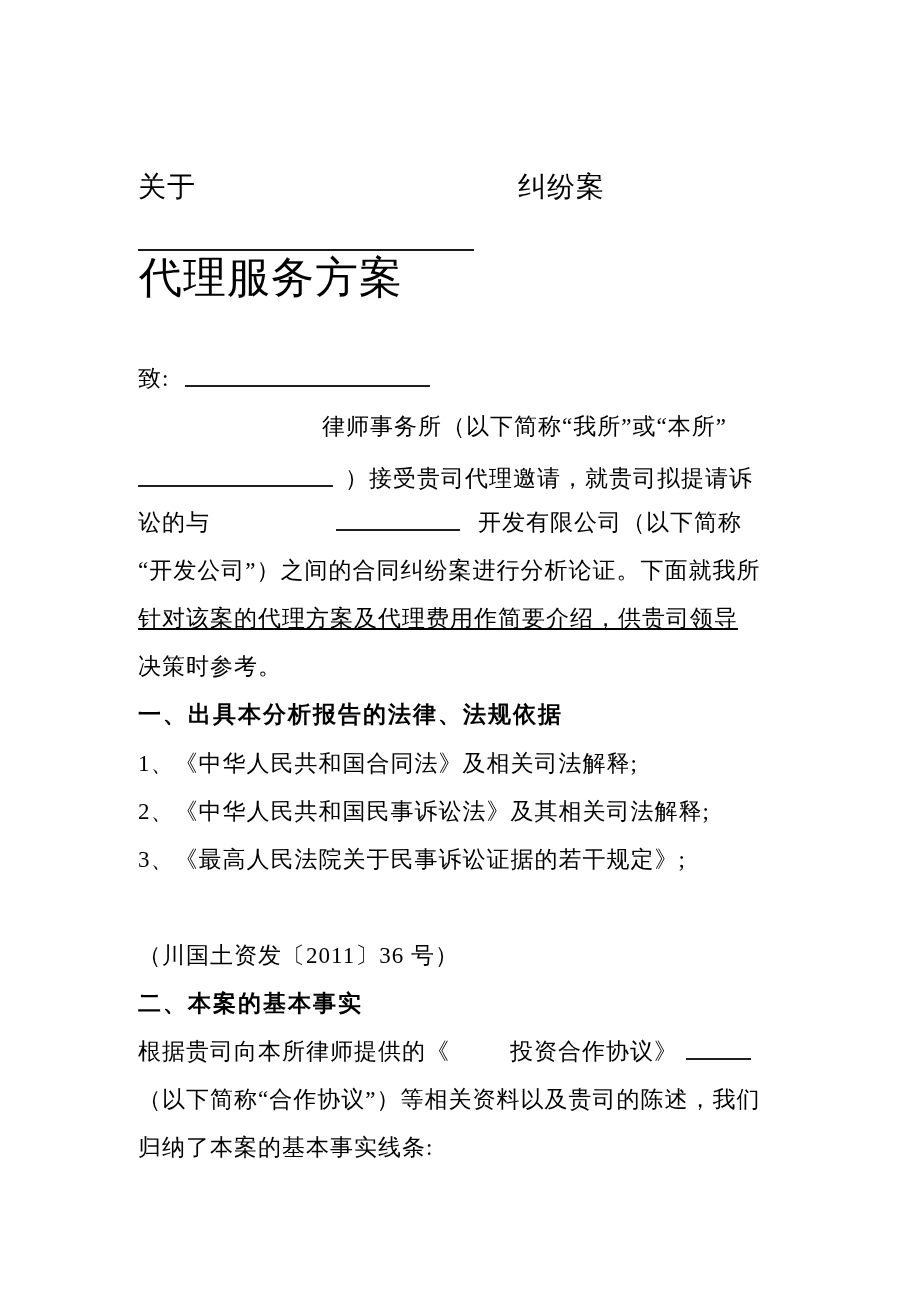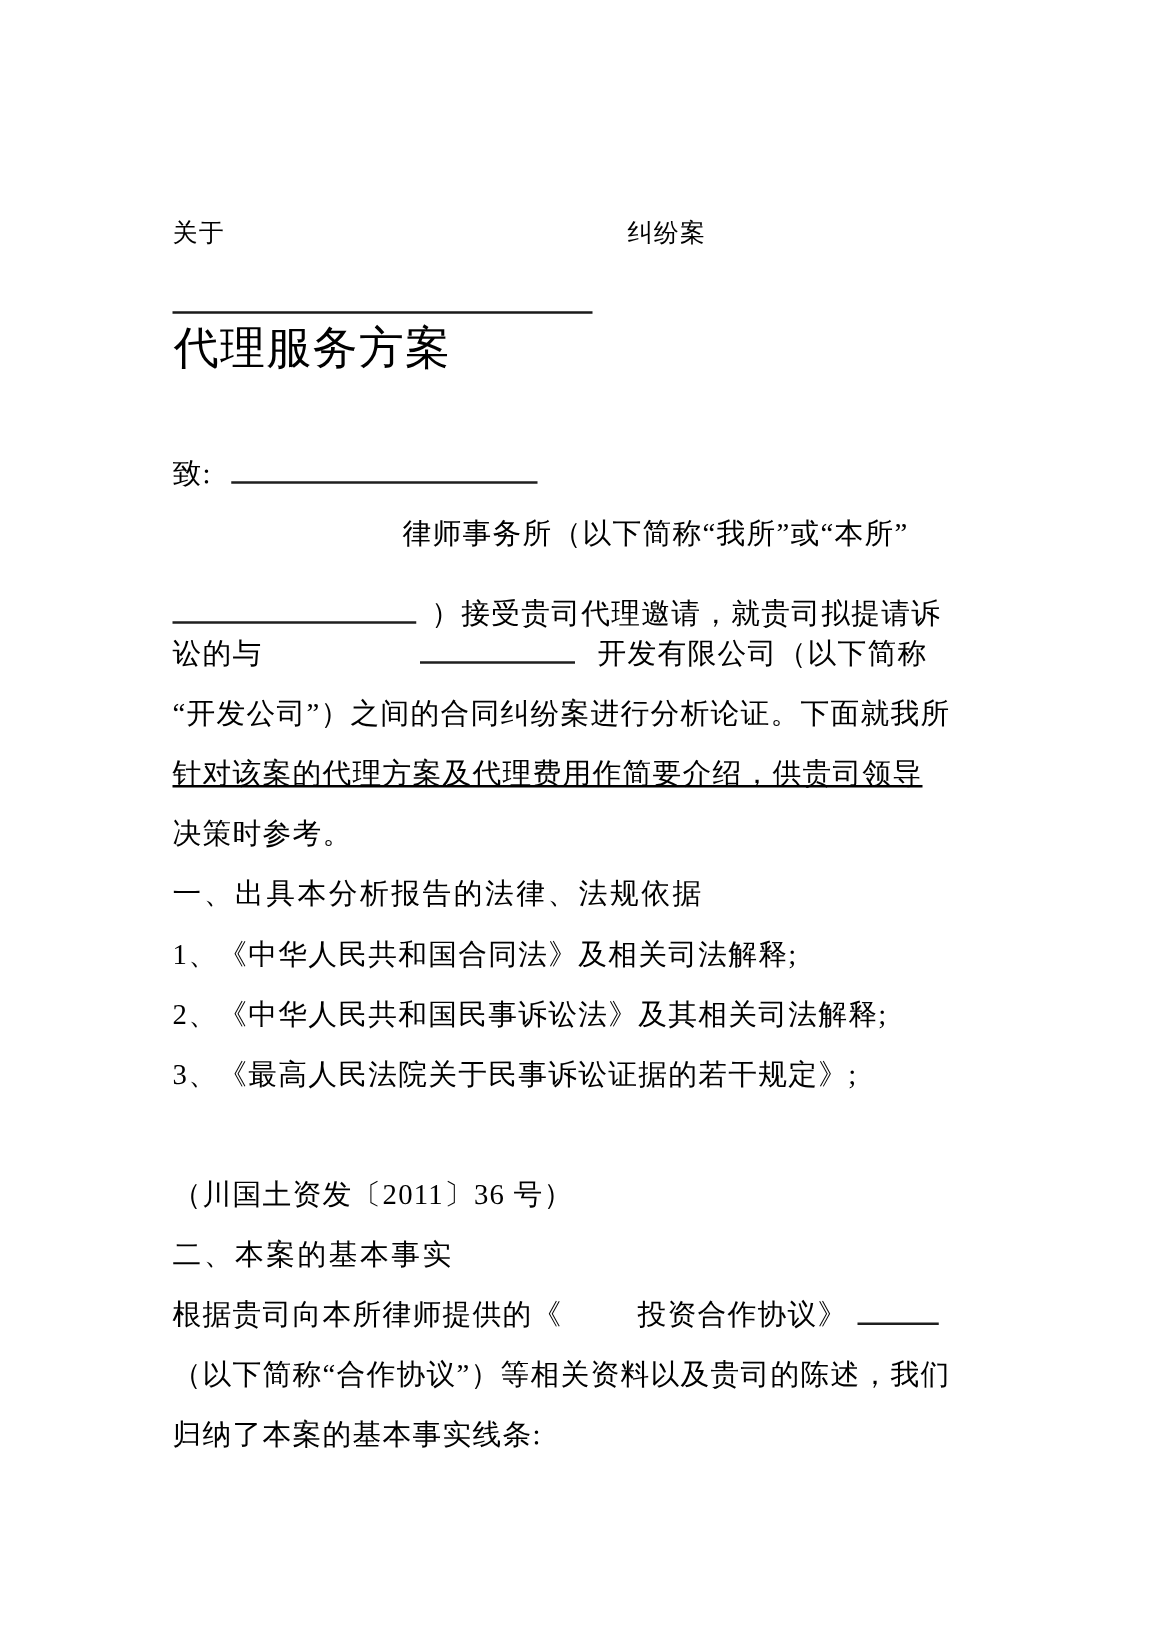--- a/index.html
+++ b/index.html
@@ -19,31 +19,31 @@
   .line {
     position: absolute;
     left: 138px;
     font-size: 23px;
     line-height: 30px;
     letter-spacing: 1px;
     white-space: nowrap;
     color: #000000;
   }
   .small {
-    font-size: 20px;
+    font-size: 28px;
   }
   .heading {
-    font-weight: normal;
+    font-weight: bold;
     letter-spacing: 2px;
   }
   .doc-title {
     position: absolute;
     left: 139px;
     top: 255px;
-    font-size: 36px;
+    font-size: 43px;
     line-height: 46px;
     letter-spacing: 1px;
     white-space: nowrap;
     color: #000000;
   }
   .rule {
     position: absolute;
     left: 138px;
     top: 249px;
     width: 336px;
@@ -75,21 +75,21 @@
   <div class="rule"></div>
 
   <div class="doc-title">代理服务方案</div>
 
   <div class="line" style="top:364px;">
     <span>致:</span><span class="gap" style="width:16px;"></span><span class="blank" style="width:245px;"></span>
   </div>
 
   <div class="line indented" style="top:412px;">律师事务所（以下简称“我所”或“本所”</div>
 
-  <div class="line" style="top:476px;">
+  <div class="line" style="top:464px;">
     <span class="blank" style="width:195px;"></span><span class="gap" style="width:12px;"></span><span>）接受贵司代理邀请，就贵司拟提请诉</span>
   </div>
 
   <div class="line" style="top:508px;">
     <span>讼的与</span><span class="gap" style="width:126px;"></span><span class="blank" style="width:124px;"></span><span class="gap" style="width:18px;"></span><span>开发有限公司（以下简称</span>
   </div>
 
   <div class="line" style="top:556px;">“开发公司”）之间的合同纠纷案进行分析论证。下面就我所</div>
   <div class="line" style="top:604px;text-decoration:underline;">针对该案的代理方案及代理费用作简要介绍，供贵司领导</div>
   <div class="line" style="top:652px;">决策时参考。</div>

